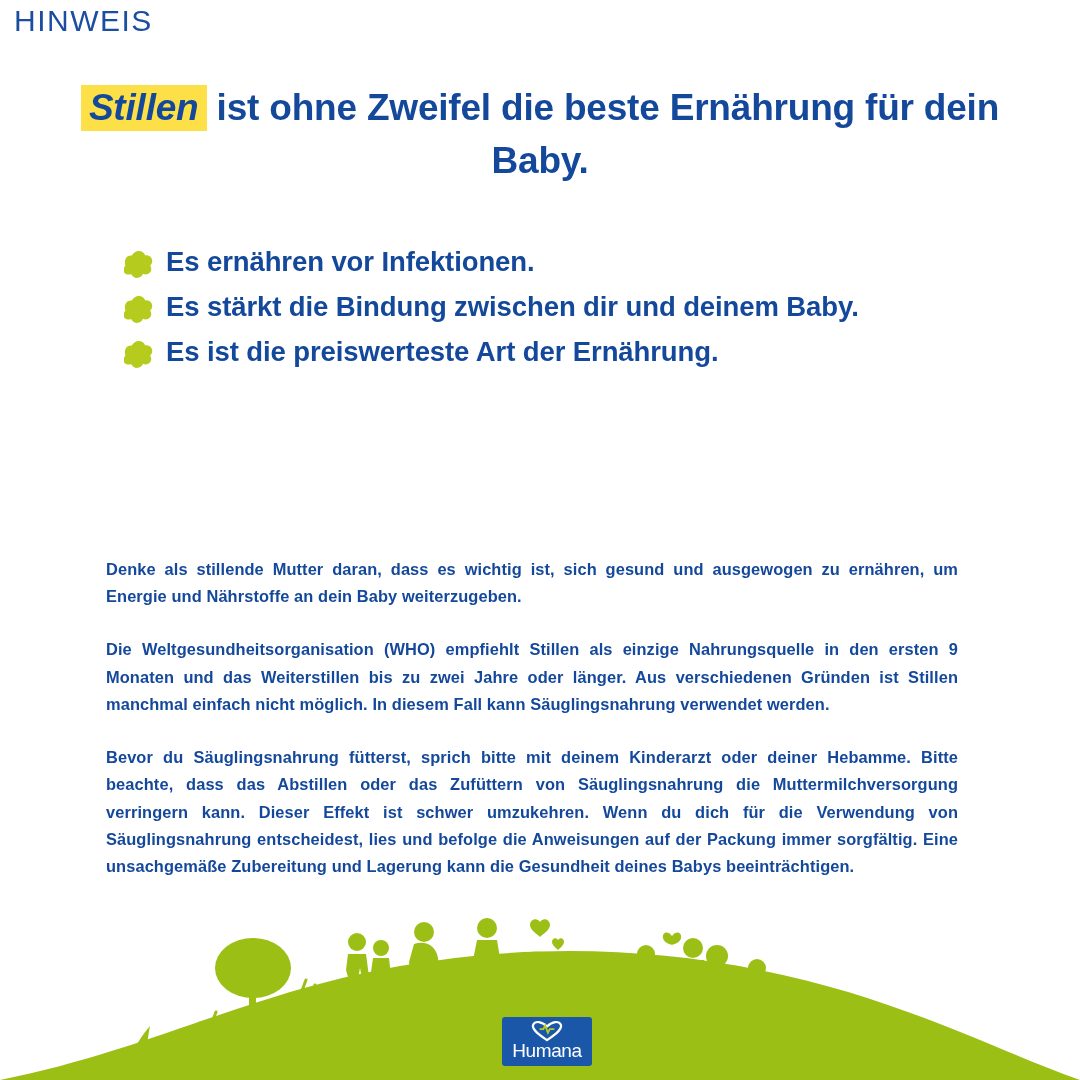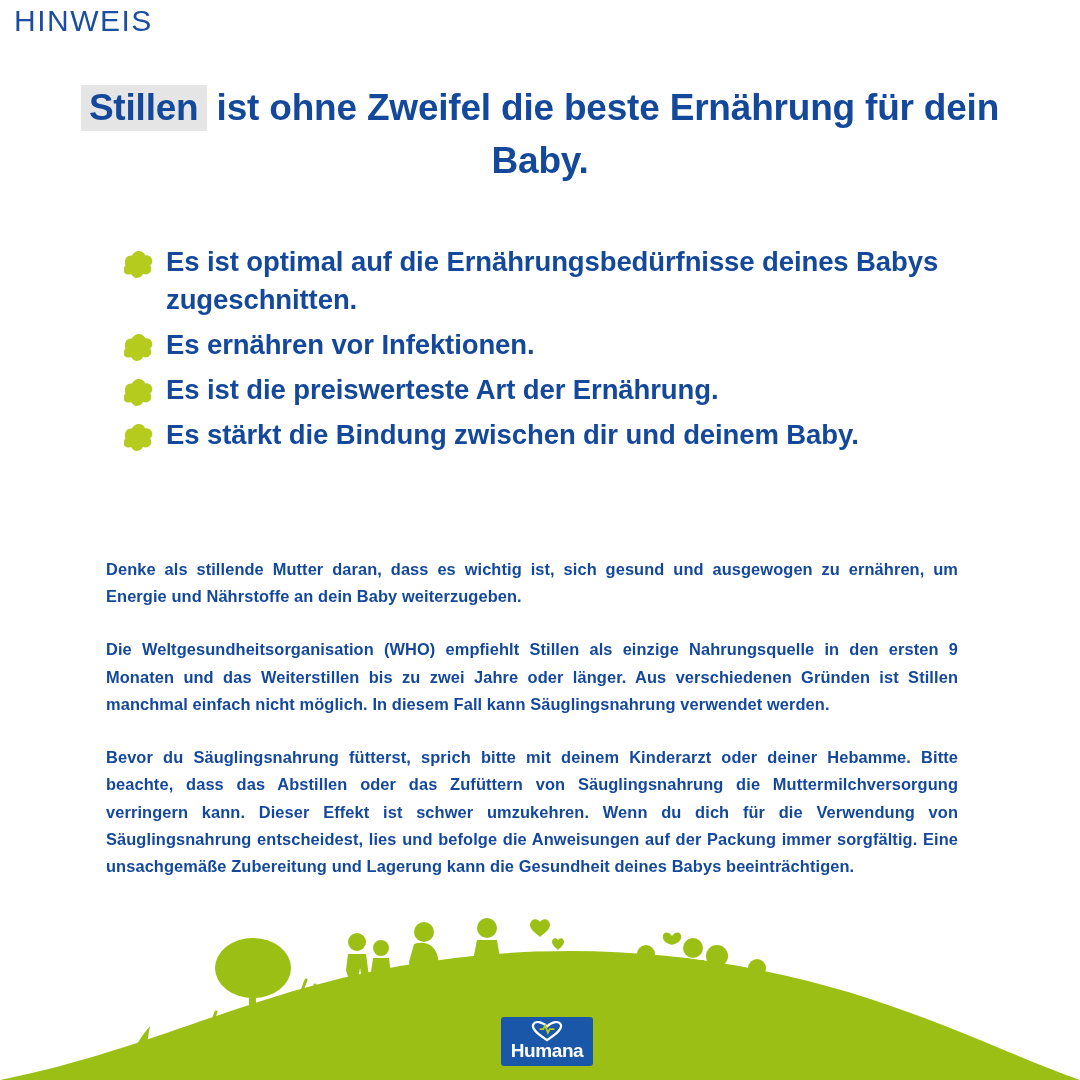--- a/index.html
+++ b/index.html
@@ -40,23 +40,24 @@
     top: 82px;
     width: 940px;
     text-align: center;
     font-size: 37px;
     line-height: 1.42;
     font-weight: bold;
     color: #14489b;
     letter-spacing: -0.2px;
   }
   .hl-mark {
-    background: #e5e5e5;
+    background: #fde047;
     padding: 2px 8px 3px 8px;
     box-decoration-break: clone;
+    font-style: italic;
     -webkit-box-decoration-break: clone;
   }
 
   
   .bullets {
     position: absolute;
     left: 124px;
     top: 243px;
     width: 880px;
   }
@@ -116,21 +117,21 @@
     text-align: center;
     width: 160px;
   }
   .logo-heart {
     position: relative;
     height: 22px;
     margin-bottom: -2px;
   }
   .logo-word {
     font-size: 19px;
-    font-weight: bold;
+    font-weight: normal;
     color: #ffffff;
     letter-spacing: -0.4px;
   }
   .logo-box {
     background: #1b57a8;
     border-radius: 3px;
     padding: 3px 10px 4px 10px;
     display: inline-block;
   }
 </style>
@@ -140,54 +141,46 @@
 <div class="page">
 
   <div class="kicker">HINWEIS</div>
 
   <div class="headline">
     <span class="hl-mark">Stillen</span><span> ist ohne Zweifel die beste Ernährung für dein Baby.</span>
   </div>
 
   <div class="bullets">
 
+
     <div class="bullet-row">
       <span class="bullet-icon">
         <svg viewBox="0 0 32 32" width="30" height="30" aria-hidden="true">
           <path d="M16 2.4c3.2 0 5.9 2 6.9 4.8 2.9-.6 6 .7 7.4 3.5 1.4 2.8.6 6.1-1.7 8 1.7 2.4 1.7 5.7-.3 8-2 2.3-5.2 2.8-7.8 1.5-1.1 2.7-3.7 4.6-6.8 4.6-3 0-5.6-1.8-6.7-4.5-2.6 1.3-5.9.8-7.9-1.6-.5-.6-.9-1.3-1.1-2 .2-2.3 1.1-4.3 2.6-5.9C-.2 16.8-.6 13.6.8 11c1.4-2.7 4.4-4 7.2-3.5C9.1 4.5 12.8 2.4 16 2.4z" fill="#b5cc1f" transform="translate(1 0) scale(0.94)"></path>
         </svg>
       </span>
-      <span class="bullet-text">Es ist optimal auf die Ernährungsbedürfnisse deines Babys zugeschnitten.</span>
+      <span class="bullet-text">Es ernähren vor Infektionen.</span>
     </div>
 
     <div class="bullet-row">
       <span class="bullet-icon">
         <svg viewBox="0 0 32 32" width="30" height="30" aria-hidden="true">
           <path d="M16 2.4c3.2 0 5.9 2 6.9 4.8 2.9-.6 6 .7 7.4 3.5 1.4 2.8.6 6.1-1.7 8 1.7 2.4 1.7 5.7-.3 8-2 2.3-5.2 2.8-7.8 1.5-1.1 2.7-3.7 4.6-6.8 4.6-3 0-5.6-1.8-6.7-4.5-2.6 1.3-5.9.8-7.9-1.6-.5-.6-.9-1.3-1.1-2 .2-2.3 1.1-4.3 2.6-5.9C-.2 16.8-.6 13.6.8 11c1.4-2.7 4.4-4 7.2-3.5C9.1 4.5 12.8 2.4 16 2.4z" fill="#b5cc1f" transform="translate(1 0) scale(0.94)"></path>
         </svg>
       </span>
-      <span class="bullet-text">Es ernähren vor Infektionen.</span>
+      <span class="bullet-text">Es stärkt die Bindung zwischen dir und deinem Baby.</span>
     </div>
 
     <div class="bullet-row">
       <span class="bullet-icon">
         <svg viewBox="0 0 32 32" width="30" height="30" aria-hidden="true">
           <path d="M16 2.4c3.2 0 5.9 2 6.9 4.8 2.9-.6 6 .7 7.4 3.5 1.4 2.8.6 6.1-1.7 8 1.7 2.4 1.7 5.7-.3 8-2 2.3-5.2 2.8-7.8 1.5-1.1 2.7-3.7 4.6-6.8 4.6-3 0-5.6-1.8-6.7-4.5-2.6 1.3-5.9.8-7.9-1.6-.5-.6-.9-1.3-1.1-2 .2-2.3 1.1-4.3 2.6-5.9C-.2 16.8-.6 13.6.8 11c1.4-2.7 4.4-4 7.2-3.5C9.1 4.5 12.8 2.4 16 2.4z" fill="#b5cc1f" transform="translate(1 0) scale(0.94)"></path>
         </svg>
       </span>
       <span class="bullet-text">Es ist die preiswerteste Art der Ernährung.</span>
-    </div>
-
-    <div class="bullet-row">
-      <span class="bullet-icon">
-        <svg viewBox="0 0 32 32" width="30" height="30" aria-hidden="true">
-          <path d="M16 2.4c3.2 0 5.9 2 6.9 4.8 2.9-.6 6 .7 7.4 3.5 1.4 2.8.6 6.1-1.7 8 1.7 2.4 1.7 5.7-.3 8-2 2.3-5.2 2.8-7.8 1.5-1.1 2.7-3.7 4.6-6.8 4.6-3 0-5.6-1.8-6.7-4.5-2.6 1.3-5.9.8-7.9-1.6-.5-.6-.9-1.3-1.1-2 .2-2.3 1.1-4.3 2.6-5.9C-.2 16.8-.6 13.6.8 11c1.4-2.7 4.4-4 7.2-3.5C9.1 4.5 12.8 2.4 16 2.4z" fill="#b5cc1f" transform="translate(1 0) scale(0.94)"></path>
-        </svg>
-      </span>
-      <span class="bullet-text">Es stärkt die Bindung zwischen dir und deinem Baby.</span>
     </div>
 
   </div>
 
   <div class="body-copy">
     <p class="para">Denke als stillende Mutter daran, dass es wichtig ist, sich gesund und ausgewogen zu ernähren, um Energie und Nährstoffe an dein Baby weiterzugeben.</p>
     <p class="para">Die Weltgesundheitsorganisation (WHO) empfiehlt  Stillen als einzige Nahrungsquelle in den ersten  9 Monaten und das Weiterstillen bis zu zwei Jahre oder länger. Aus verschiedenen Gründen ist Stillen manchmal einfach nicht möglich. In diesem Fall kann Säuglingsnahrung verwendet werden.</p>
     <p class="para">Bevor du Säuglingsnahrung fütterst, sprich bitte mit deinem Kinderarzt oder deiner Hebamme. Bitte beachte, dass das Abstillen oder das Zufüttern von Säuglingsnahrung die Muttermilchversorgung verringern kann. Dieser Effekt ist schwer umzukehren. Wenn du dich für die Verwendung von Säuglingsnahrung entscheidest, lies und befolge die Anweisungen auf der Packung immer sorgfältig. Eine unsachgemäße Zubereitung und Lagerung kann die Gesundheit deines Babys beeinträchtigen.</p>
   </div>
 

